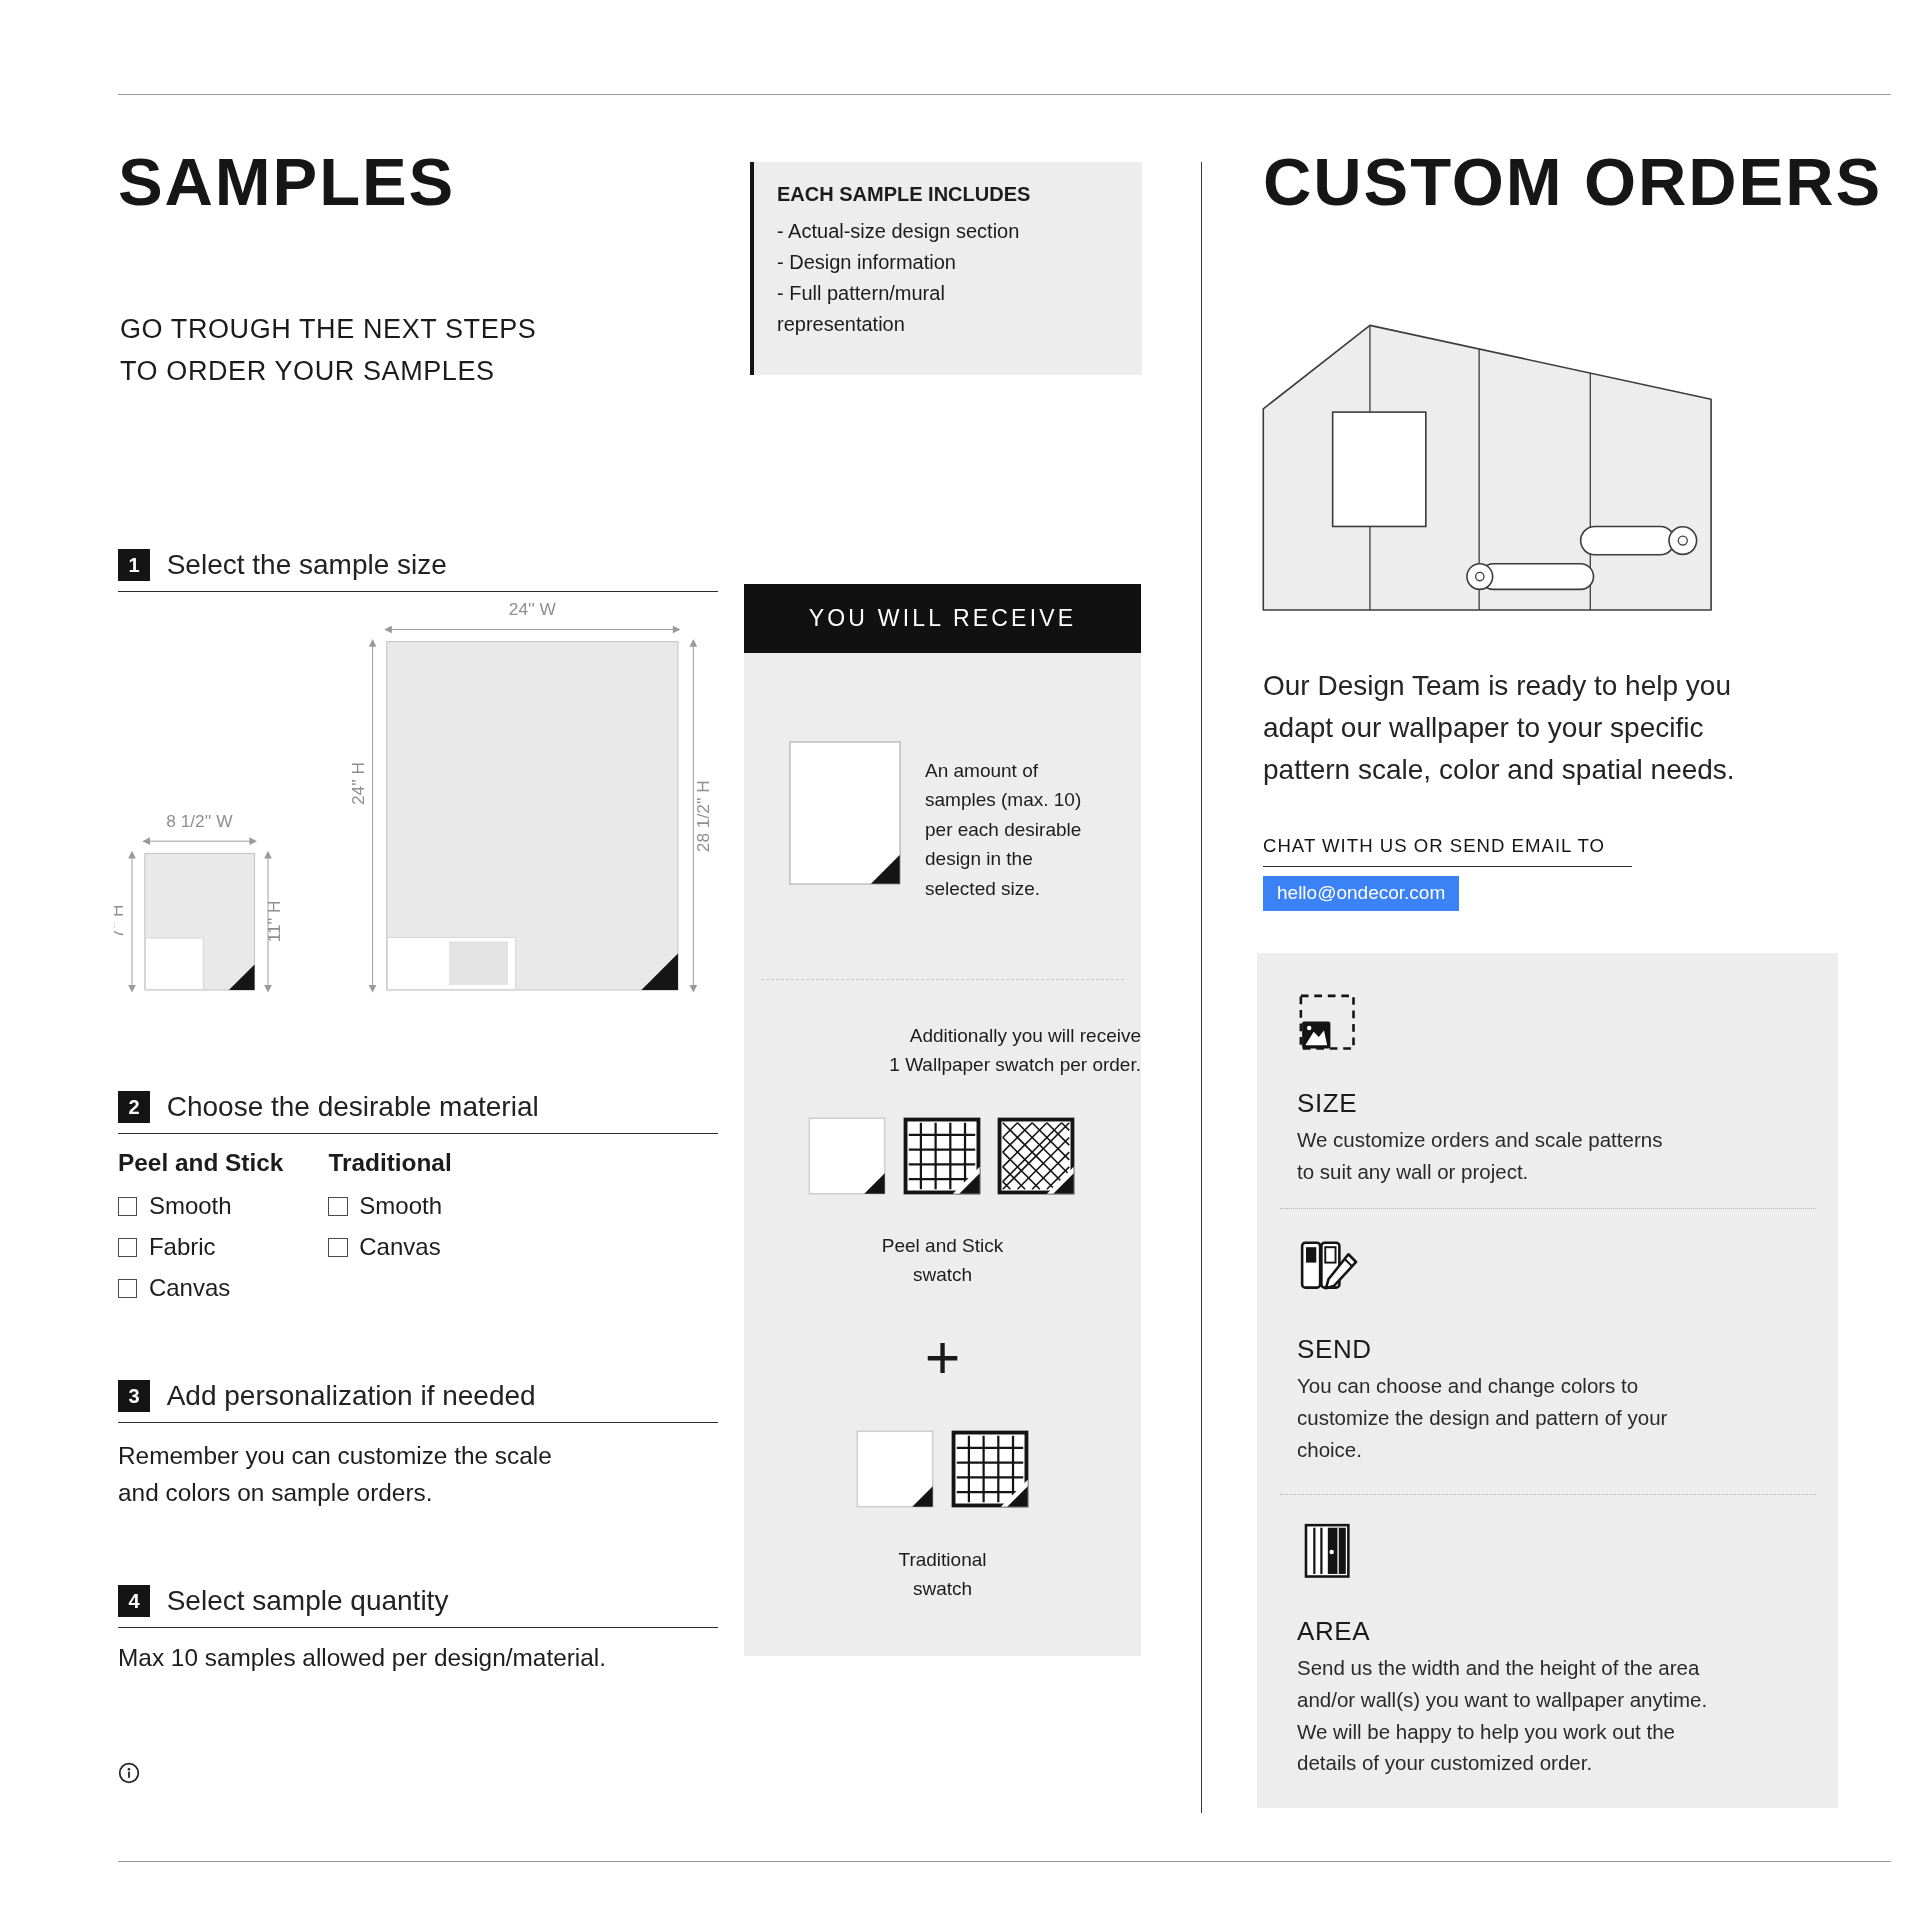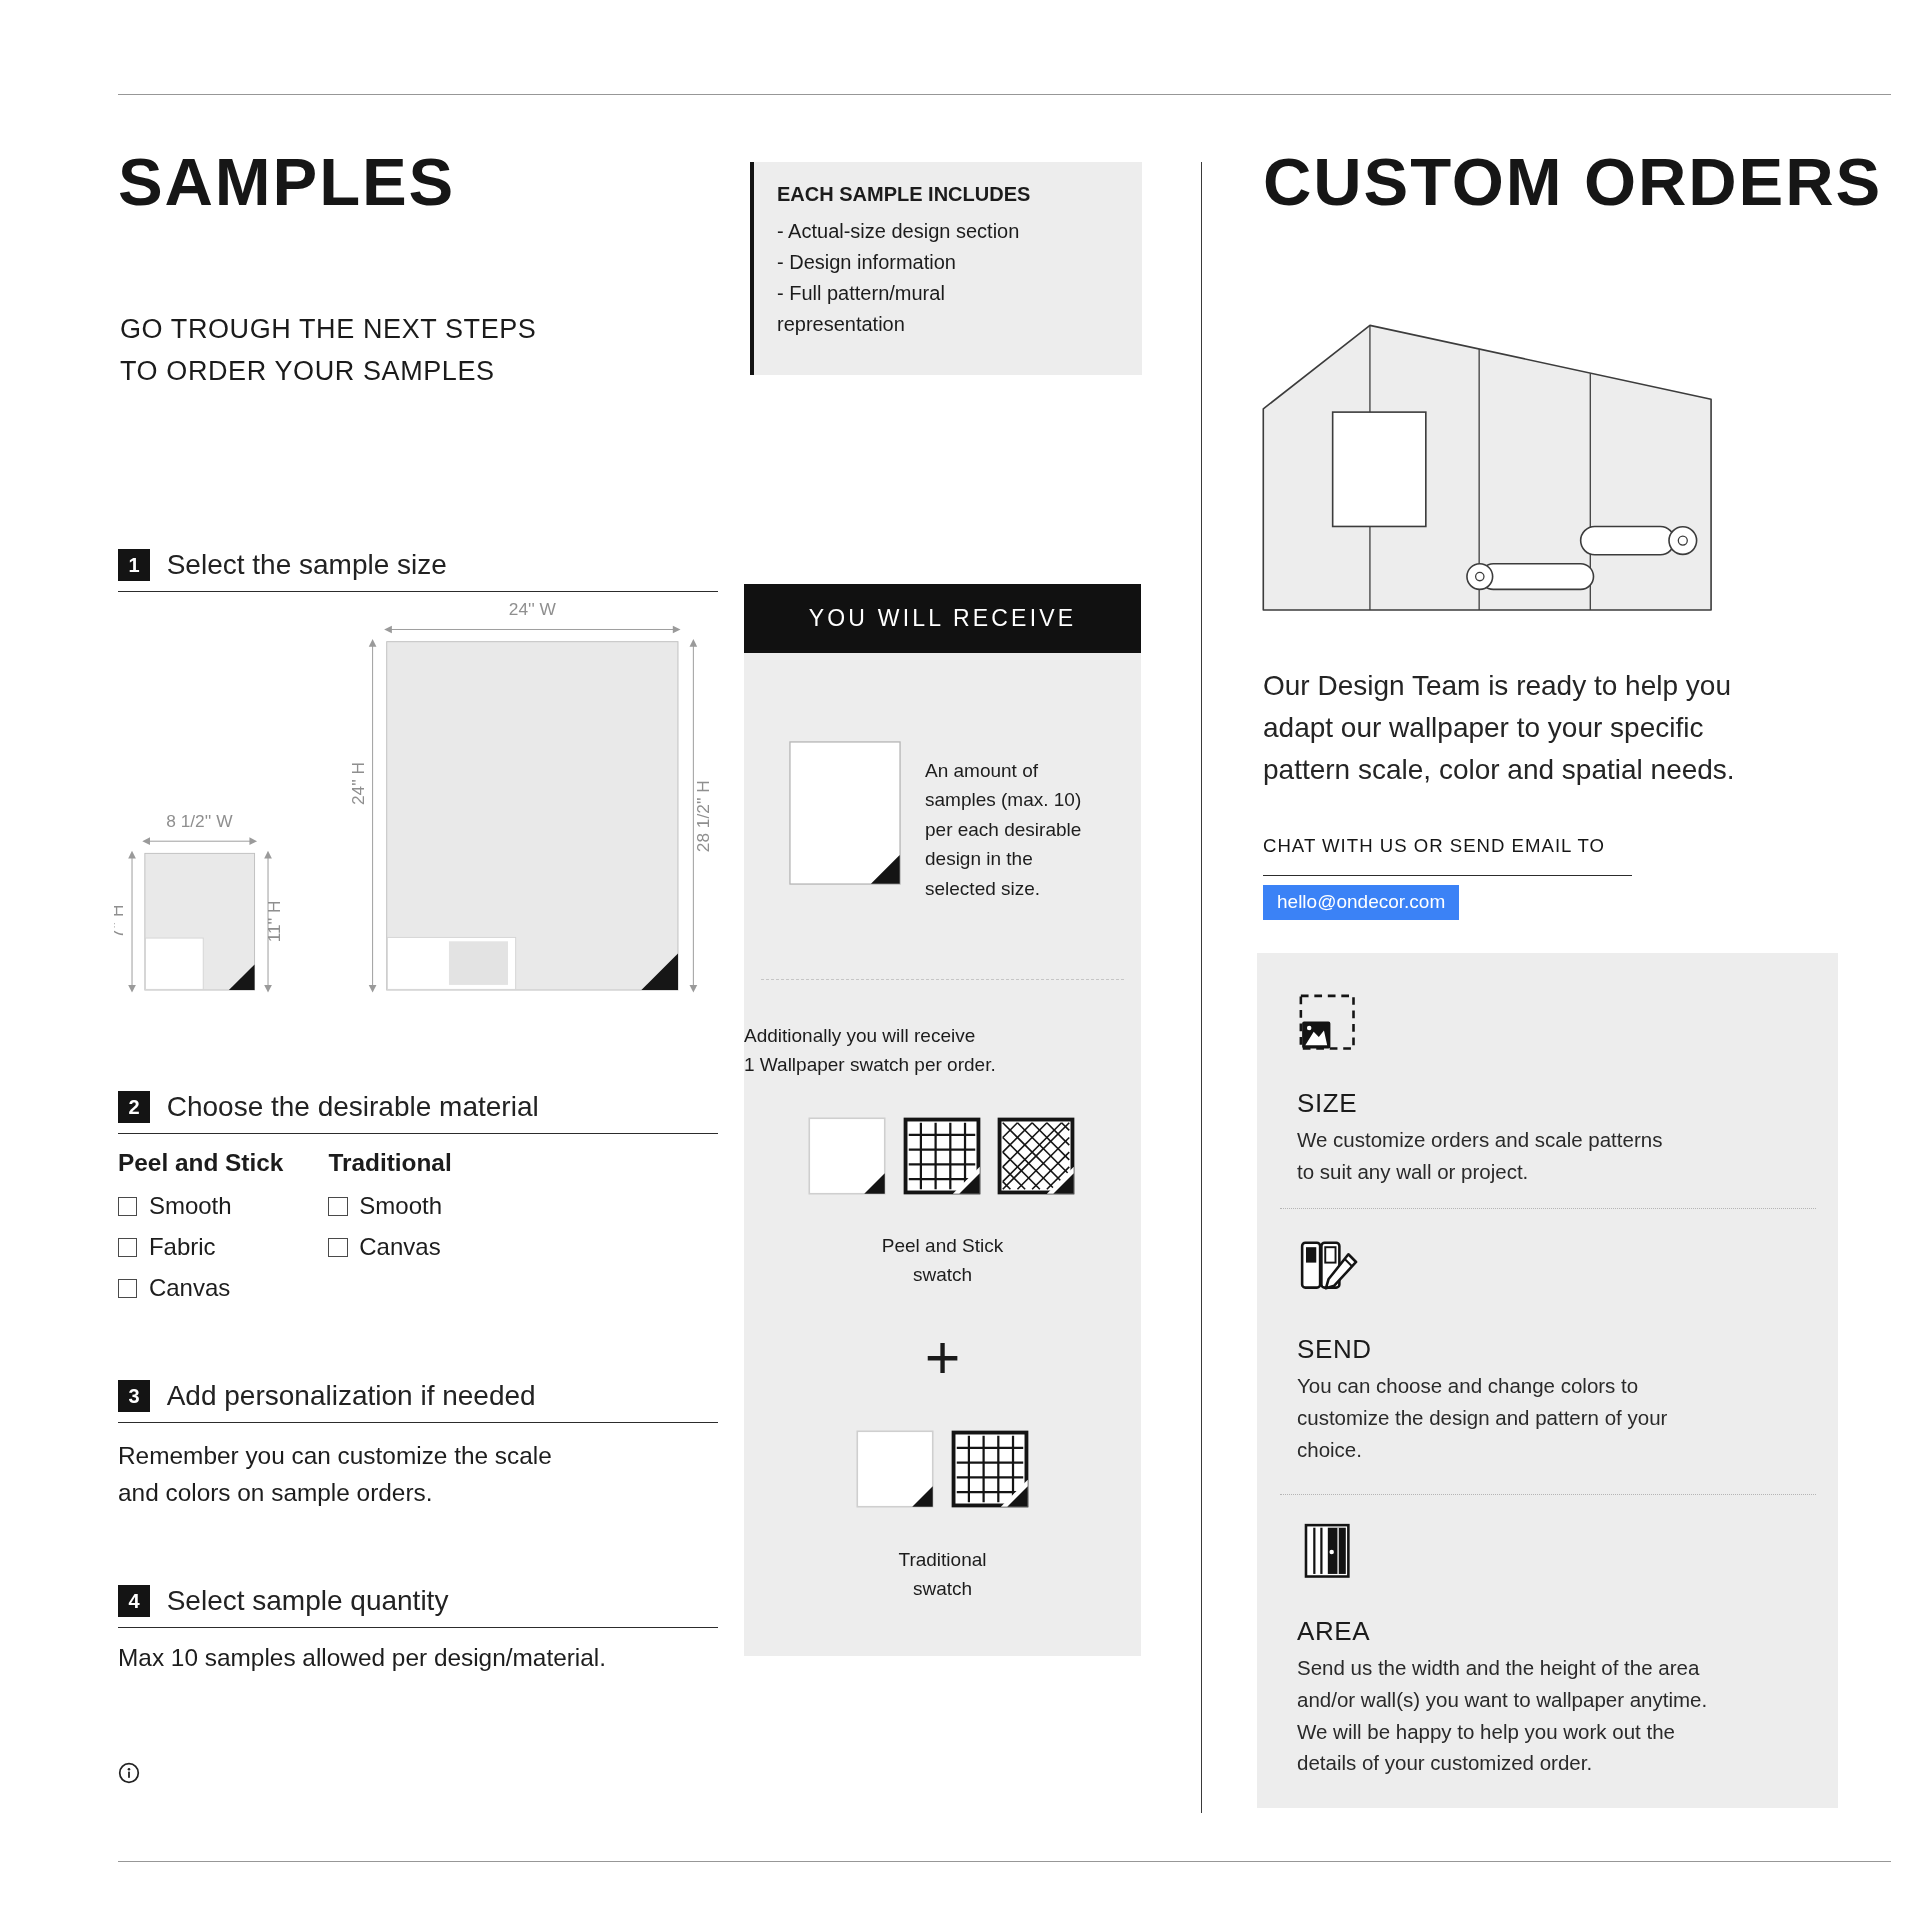--- a/index.html
+++ b/index.html
@@ -30,27 +30,27 @@
   .body-text{font-size:24.4px;line-height:1.5;white-space:pre-line;color:#1d1d1d;}
 
   .footnote{display:flex;gap:10.3px;font-size:18px;letter-spacing:0.2px;line-height:1.5;color:#1d1d1d;}
   .footnote .txt{white-space:pre-line;}
 
   .panel{background:#ededed;}
   .panel-header{position:absolute;top:0;left:0;right:0;height:69px;background:#111;color:#fff;
                 font-size:23px;letter-spacing:3.2px;display:flex;align-items:center;justify-content:center;}
   .sample-text{font-size:19px;line-height:1.55;white-space:pre-line;color:#1d1d1d;}
   .dash-div{position:absolute;left:16.7px;right:16.7px;top:395px;border-top:1.3px dashed #c6c6c6;}
-  .center-text{position:absolute;left:0;right:0;top:437px;text-align:left;font-size:19px;line-height:1.55;white-space:pre-line;}
+  .center-text{position:absolute;left:0;right:0;top:437px;text-align:right;font-size:19px;line-height:1.55;white-space:pre-line;}
   .swatch-row{position:absolute;display:flex;gap:16.7px;}
   .swatch-label{position:absolute;left:0;right:0;text-align:center;font-size:19px;line-height:1.5;white-space:pre-line;}
   .plus{position:absolute;left:0;right:0;top:738px;text-align:center;font-size:61px;color:#1a1a1a;}
 
   .paragraph{font-size:28px;line-height:1.5;white-space:pre-line;color:#242424;}
-  .contact-label{font-size:18.6px;letter-spacing:1px;border-bottom:1.3px solid #2c2c2c;padding-bottom:18px;display:inline-block;color:#161616;}
+  .contact-label{font-size:18.6px;letter-spacing:1px;border-bottom:1.3px solid #2c2c2c;padding-bottom:9px;display:inline-block;color:#161616;}
   .email-badge{background:#3b82f6;color:#fff;font-size:19px;padding:6.4px 14px;display:inline-block;}
   .features{background:#ededed;}
   .feat-title{position:absolute;left:40px;font-size:26px;letter-spacing:0.6px;color:#1b1b1b;}
   .feat-text{position:absolute;left:40px;font-size:20.5px;line-height:1.55;white-space:pre-line;color:#2a2a2a;}
   .dot-div{position:absolute;left:22.5px;right:22.5px;border-top:1.9px dotted #b5b5b5;}
 
   svg text.dim{font-family:"Liberation Sans",sans-serif;font-size:27px;fill:#8f8f8f;}
 </style>
 </head>
 <body>

